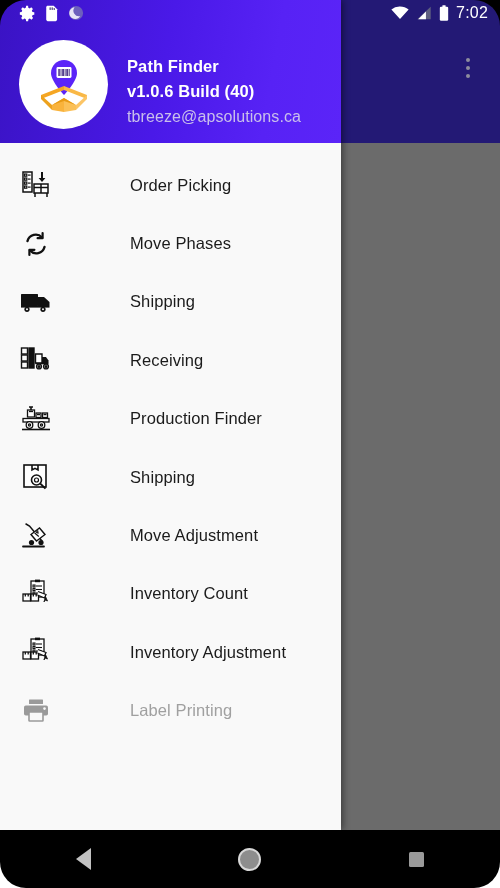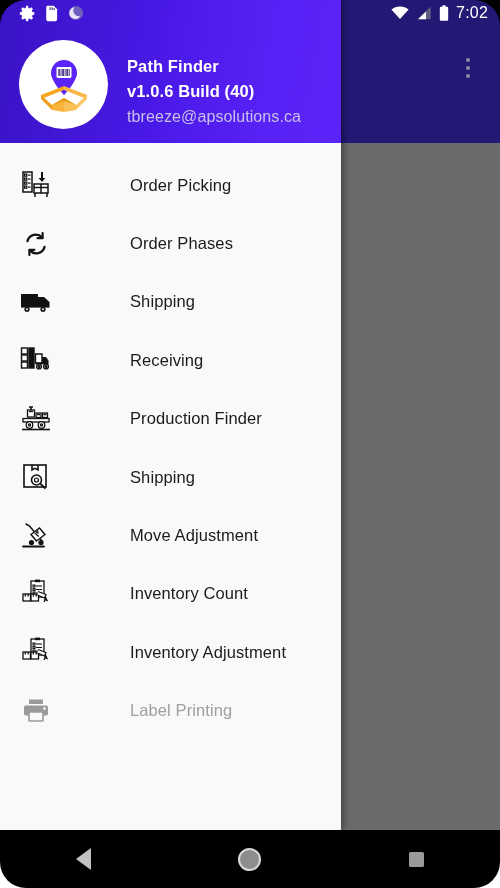--- a/index.html
+++ b/index.html
@@ -305,21 +305,21 @@
 
       <div class="menu-item">
         <span class="menu-icon">
           <svg width="28" height="28" viewBox="0 0 28 28" fill="none" stroke="#111" stroke-width="2.4" stroke-linecap="round">
             <path d="M5.5 11 A8.5 8.5 0 0 1 20 7.5"></path>
             <path d="M22.5 17 A8.5 8.5 0 0 1 8 20.5"></path>
             <path d="M20.6 3 L20.6 8.2 L15.6 8.2" stroke-width="2.2" stroke-linejoin="round"></path>
             <path d="M7.4 25 L7.4 19.8 L12.4 19.8" stroke-width="2.2" stroke-linejoin="round"></path>
           </svg>
         </span>
-        <span class="menu-label">Order Phases</span>
+        <span class="menu-label">Move Phases</span>
       </div>
 
       <div class="menu-item">
         <span class="menu-icon">
           <svg width="32" height="26" viewBox="0 0 32 26" fill="#111">
             <rect x="1" y="5" width="17" height="12" rx="0.5"></rect>
             <path d="M18 8 L24 8 L29.5 13 L29.5 17 L18 17 Z"></path>
             <rect x="1" y="17" width="28.5" height="1.6"></rect>
             <circle cx="7" cy="20.3" r="2.6"></circle>
             <circle cx="23" cy="20.3" r="2.6"></circle>

